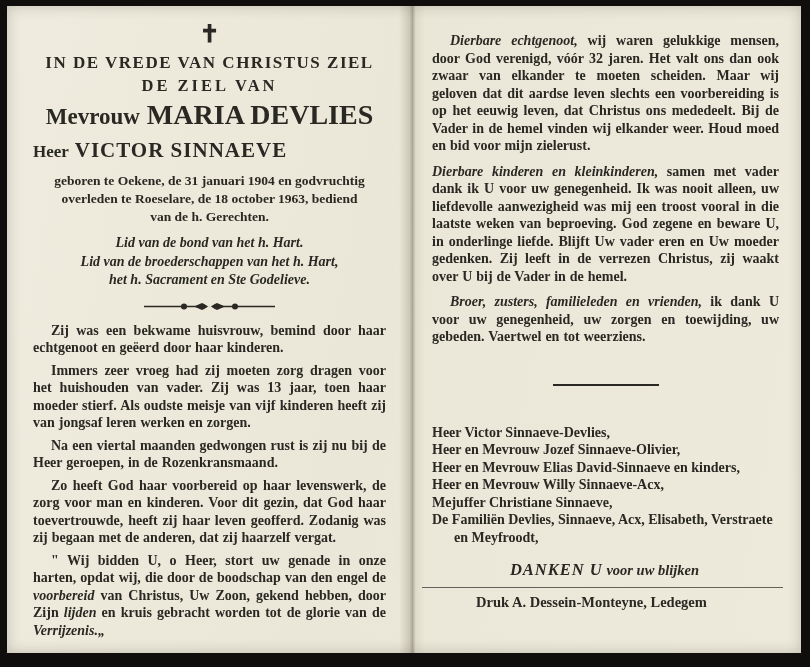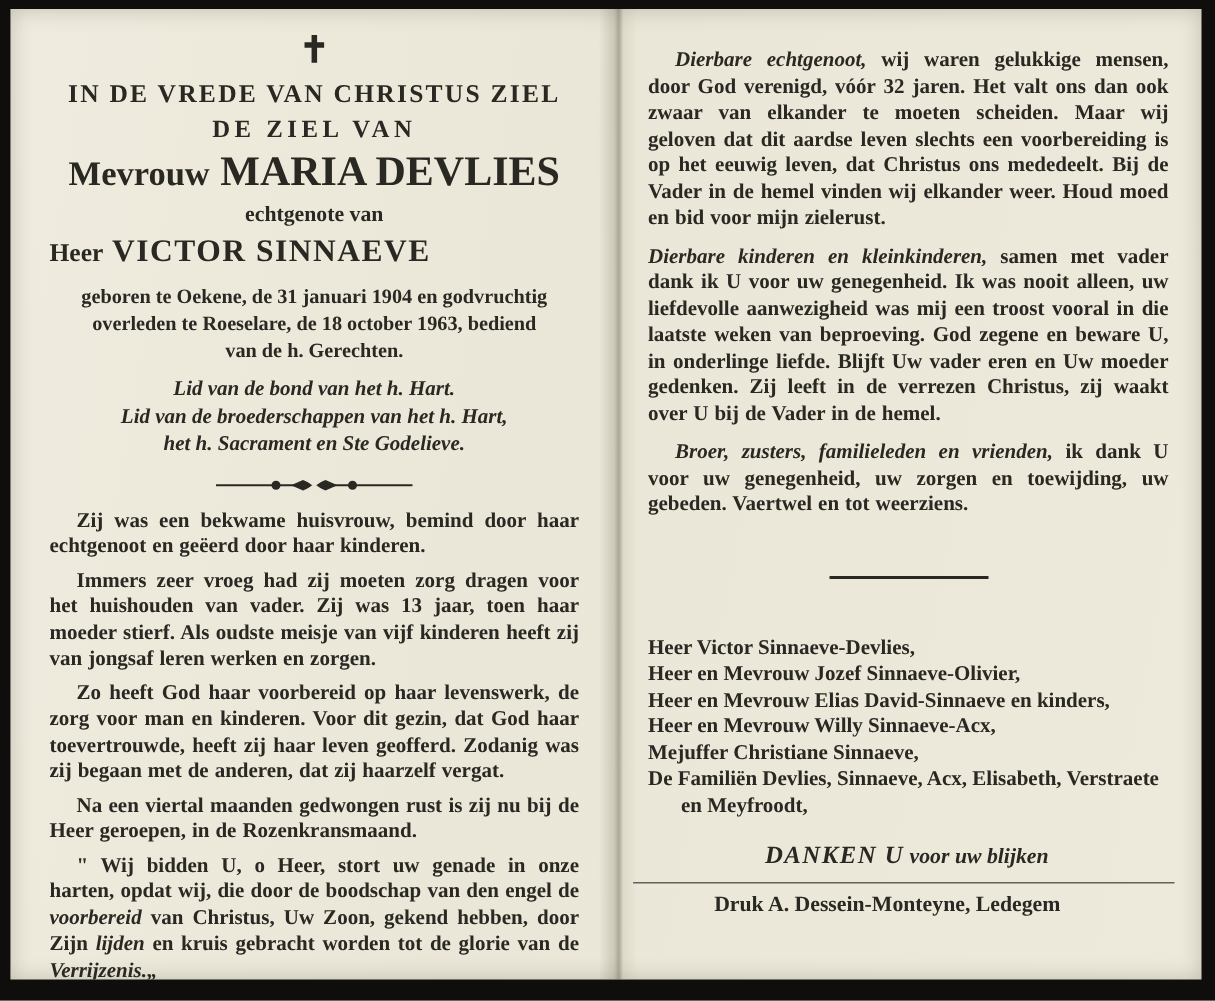--- a/index.html
+++ b/index.html
@@ -66,21 +66,20 @@
   <div class="card">
 
     <div class="page page-left">
       <div class="cross">✝</div>
       <div class="h-line1">IN DE VREDE VAN CHRISTUS ZIEL</div>
       <div class="h-line2">DE ZIEL VAN</div>
       <div class="name-line">
         <span class="name-prefix">Mevrouw</span>
         <span>MARIA DEVLIES</span>
       </div>
-      <div class="relation">echtgenote van</div>
       <div class="spouse-line">
         <span class="spouse-prefix">Heer</span>
         <span>VICTOR SINNAEVE</span>
       </div>
       <div class="vitals">
         <div>geboren te Oekene, de 31 januari 1904 en godvruchtig</div>
         <div>overleden te Roeselare, de 18 october 1963, bediend</div>
         <div>van de h. Gerechten.</div>
       </div>
       <div class="memberships">
@@ -92,22 +91,22 @@
         <line x1="2" y1="6.5" x2="133" y2="6.5" stroke="#2a2822" stroke-width="1.4"></line>
         <circle cx="42" cy="6.5" r="3" fill="#2a2822"></circle>
         <circle cx="93" cy="6.5" r="3" fill="#2a2822"></circle>
         <polygon points="52,6.5 60,3 68,6.5 60,10" fill="#2a2822"></polygon>
         <polygon points="67,6.5 75,3 83,6.5 75,10" fill="#2a2822"></polygon>
         <path d="M62,2.5 L73,10.5 M62,10.5 L73,2.5" stroke="#eae7d8" stroke-width="1.6"></path>
       </svg>
       <div class="body-text">
         <p>Zij was een bekwame huisvrouw, bemind door haar echtgenoot en geëerd door haar kinderen.</p>
         <p>Immers zeer vroeg had zij moeten zorg dragen voor het huishouden van vader. Zij was 13 jaar, toen haar moeder stierf. Als oudste meisje van vijf kinderen heeft zij van jongsaf leren werken en zorgen.</p>
+        <p>Na een viertal maanden gedwongen rust is zij nu bij de Heer geroepen, in de Rozenkransmaand.</p>
         <p>Zo heeft God haar voorbereid op haar levenswerk, de zorg voor man en kinderen. Voor dit gezin, dat God haar toevertrouwde, heeft zij haar leven geofferd. Zodanig was zij begaan met de anderen, dat zij haarzelf vergat.</p>
-        <p>Na een viertal maanden gedwongen rust is zij nu bij de Heer geroepen, in de Rozenkransmaand.</p>
         <p><span>" Wij bidden U, o Heer, stort uw genade in onze harten, opdat wij, die door de boodschap van den engel de </span><span class="it">voorbereid</span><span> van Christus, Uw Zoon, gekend hebben, door Zijn </span><span class="it">lijden</span><span> en kruis gebracht worden tot de glorie van de </span><span class="it">Verrijzenis.„</span></p>
       </div>
     </div>
 
     <div class="page page-right">
       <p class="rp rp-1"><span class="it">Dierbare echtgenoot,</span><span> wij waren gelukkige mensen, door God verenigd, vóór 32 jaren. Het valt ons dan ook zwaar van elkander te moeten scheiden. Maar wij geloven dat dit aardse leven slechts een voorbereiding is op het eeuwig leven, dat Christus ons mededeelt. Bij de Vader in de hemel vinden wij elkander weer. Houd moed en bid voor mijn zielerust.</span></p>
       <p class="rp rp-2"><span class="it">Dierbare kinderen en kleinkinderen,</span><span> samen met vader dank ik U voor uw genegenheid. Ik was nooit alleen, uw liefdevolle aanwezigheid was mij een troost vooral in die laatste weken van beproeving. God zegene en beware U, in onderlinge liefde. Blijft Uw vader eren en Uw moeder gedenken. Zij leeft in de verrezen Christus, zij waakt over U bij de Vader in de hemel.</span></p>
       <p class="rp rp-3"><span class="it">Broer, zusters, familieleden en vrienden,</span><span> ik dank U voor uw genegenheid, uw zorgen en toewijding, uw gebeden. Vaertwel en tot weerziens.</span></p>
       <hr class="small-rule">
       <div class="mourners">

